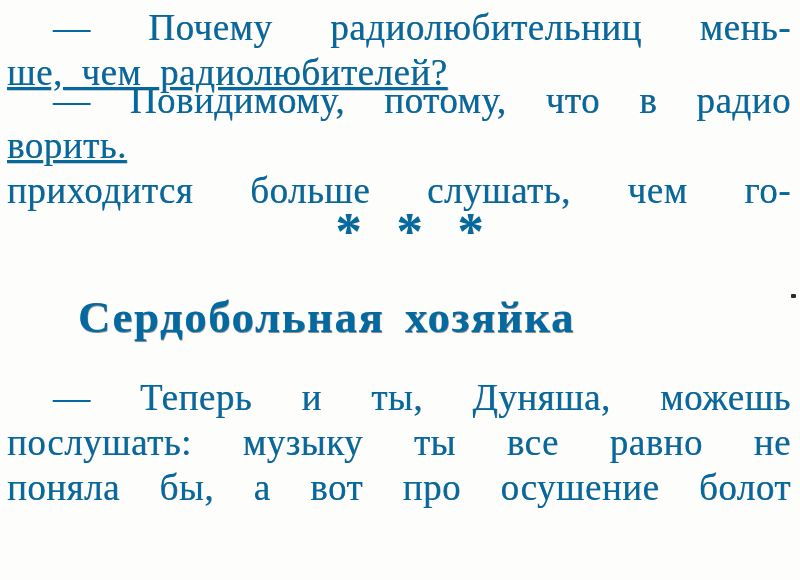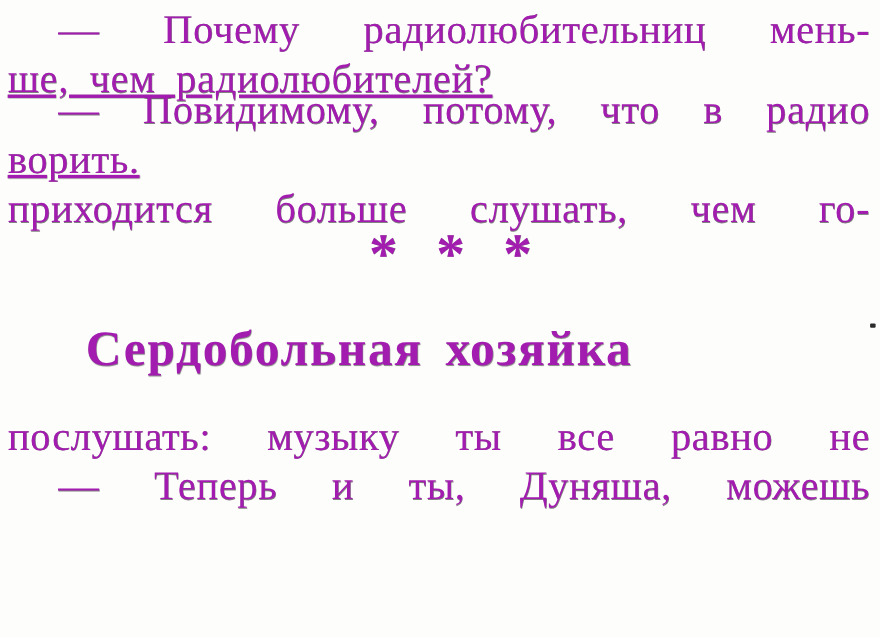--- a/index.html
+++ b/index.html
@@ -75,37 +75,38 @@
     top: 294px;
     width: 5px;
     height: 4px;
     background: #2b2b2b;
     border-radius: 1px;
   }
 </style>
 </head>
 <body>
 
-<div class="page" style="background: rgb(253, 253, 252); color: #a21caf;">
+<div class="page" style="background: rgb(253, 253, 252); color: #0369a1;">
 
   <div class="para" id="para1">
     <div class="line first">— Почему радиолюбительниц мень-</div>
     <div class="line last">ше, чем радиолюбителей?</div>
   </div>
 
   <div class="para" id="para2">
     <div class="line first">— Повидимому, потому, что в радио</div>
     <div class="line last">ворить.</div>
     <div class="line">приходится больше слушать, чем го-</div>
   </div>
 
   <div class="separator">* * *</div>
 
   <h2 class="heading">Сердобольная хозяйка</h2>
 
   <div class="para" id="para3">
+    <div class="line first">— Теперь и ты, Дуняша, можешь</div>
     <div class="line">послушать: музыку ты все равно не</div>
-    <div class="line first">— Теперь и ты, Дуняша, можешь</div>
+    <div class="line">поняла бы, а вот про осушение болот</div>
   </div>
 
   <div class="speck"></div>
 
 </div>
 
 </body></html>

